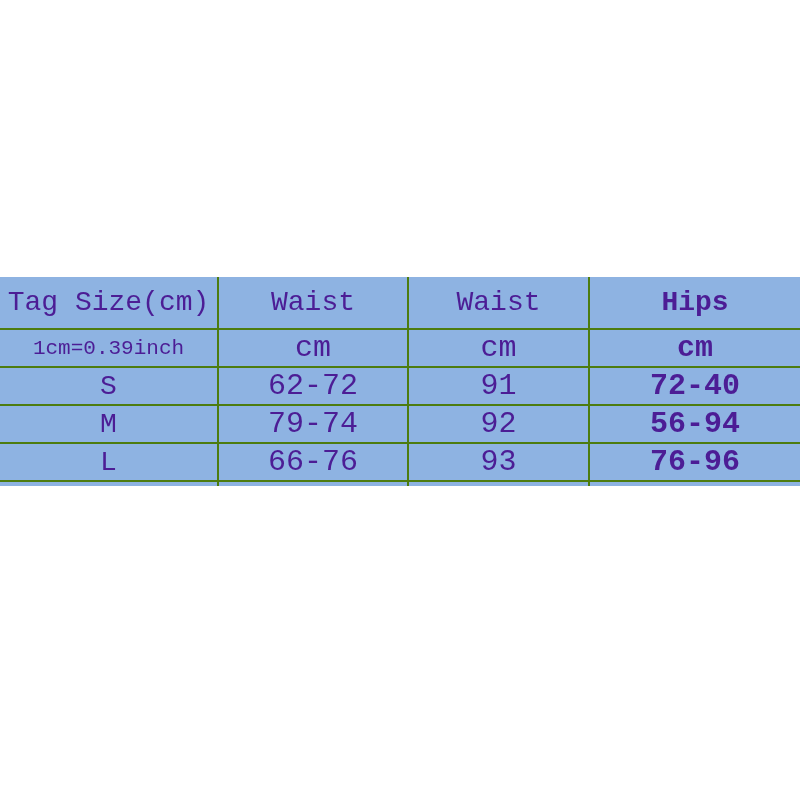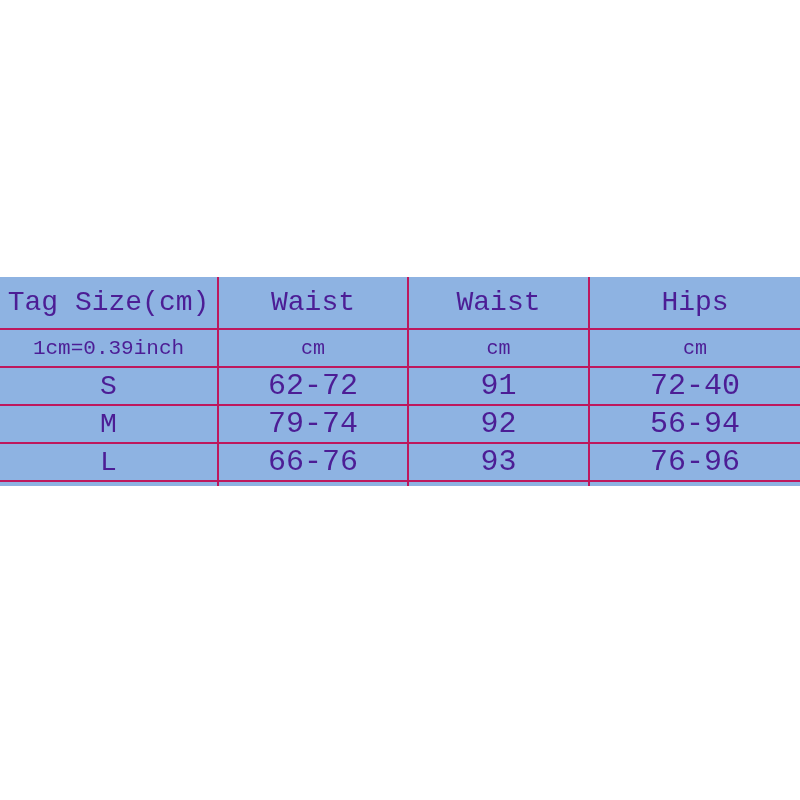--- a/index.html
+++ b/index.html
@@ -19,40 +19,40 @@
     position: absolute;
     top: 277px;
     left: 0;
     width: 800px;
     border-collapse: collapse;
     table-layout: fixed;
     background: #8eb3e2;
     color: #4c1d95;
   }
   table.size-chart td {
-    border: 2px solid #be185d;
+    border: 2px solid #4d7c0f;
     text-align: center;
     vertical-align: middle;
     padding: 0;
     overflow: hidden;
     white-space: nowrap;
   }
   
   table.size-chart tr td:first-child { border-left: none; }
-  table.size-chart tr td:last-child  { border-right: none; }
+  table.size-chart tr td:last-child  { border-right: none; font-weight: bold; }
   table.size-chart tr.row-header td  { border-top: none; }
   table.size-chart tr.row-strip td   { border-bottom: none; }
 
   tr.row-header { height: 52px; }
   tr.row-units  { height: 38px; }
   tr.row-size   { height: 38px; }
   tr.row-strip  { height: 5px; }
 
   .row-header td { font-size: 28px; }
-  .row-units td  { font-size: 20px; }
+  .row-units td  { font-size: 30px; }
   td.conversion-cell { font-size: 21px; }
   td.size-label-cell { font-size: 28px; }
   td.value-cell      { font-size: 30px; }
 </style>
 </head>
 <body>
 
 <div class="page">
   <table class="size-chart">
     <colgroup>

